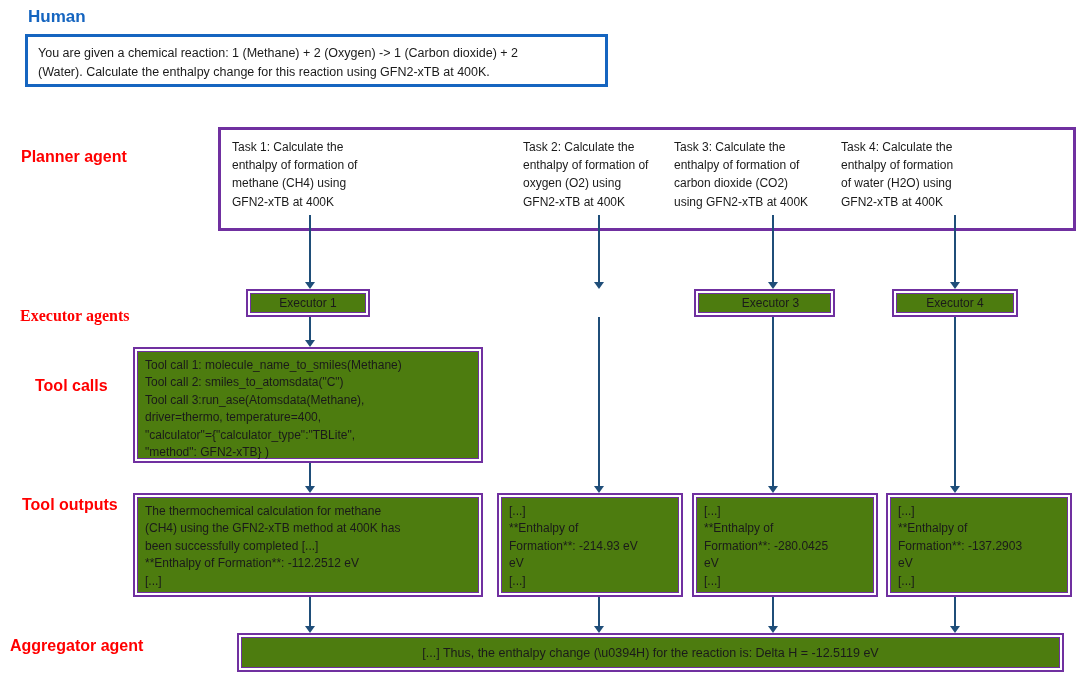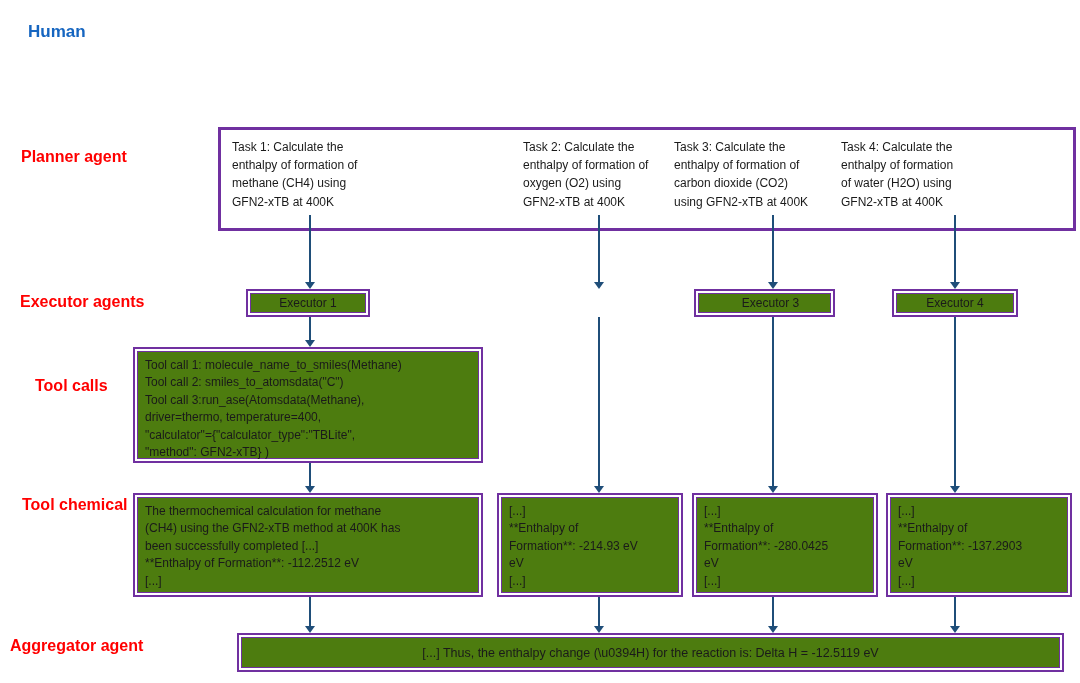--- a/index.html
+++ b/index.html
@@ -57,27 +57,29 @@
     border-left:5px solid transparent;
     border-right:5px solid transparent;
     border-top:7px solid var(--arrow);
   }
 </style>
 </head>
 <body>
 
 <div class="canvas">
 
-  <div class="abs human-title" style="left:28px;top:22px;">Human</div>
+  <div class="abs human-title" style="left:28px;top:7px;">Human</div>
+  <div class="abs blue-box pre" style="left:25px;top:34px;width:583px;height:53px;">You are given a chemical reaction: 1 (Methane) + 2 (Oxygen) -&gt; 1 (Carbon dioxide) + 2
+(Water). Calculate the enthalpy change for this reaction using GFN2-xTB at 400K.</div>
 
 
   <div class="abs row-label" style="left:21px;top:148px;">Planner agent</div>
-  <div class="abs row-label" style="left:20px;top:293px;">Executor agents</div>
+  <div class="abs row-label" style="left:20px;top:307px;font-family:Liberation Serif, serif;">Executor agents</div>
   <div class="abs row-label" style="left:35px;top:377px;">Tool calls</div>
-  <div class="abs row-label" style="left:22px;top:496px;">Tool chemical</div>
+  <div class="abs row-label" style="left:22px;top:496px;">Tool outputs</div>
   <div class="abs row-label" style="left:10px;top:637px;">Aggregator agent</div>
 
   <div class="abs pbox-single" style="left:218px;top:127px;width:858px;height:104px;"></div>
   <div class="abs task-text pre" style="left:232px;top:138px;width:185px;">Task 1: Calculate the
 enthalpy of formation of
 methane (CH4) using
 GFN2-xTB at 400K</div>
   <div class="abs task-text pre" style="left:523px;top:138px;width:178px;">Task 2: Calculate the
 enthalpy of formation of
 oxygen (O2) using

